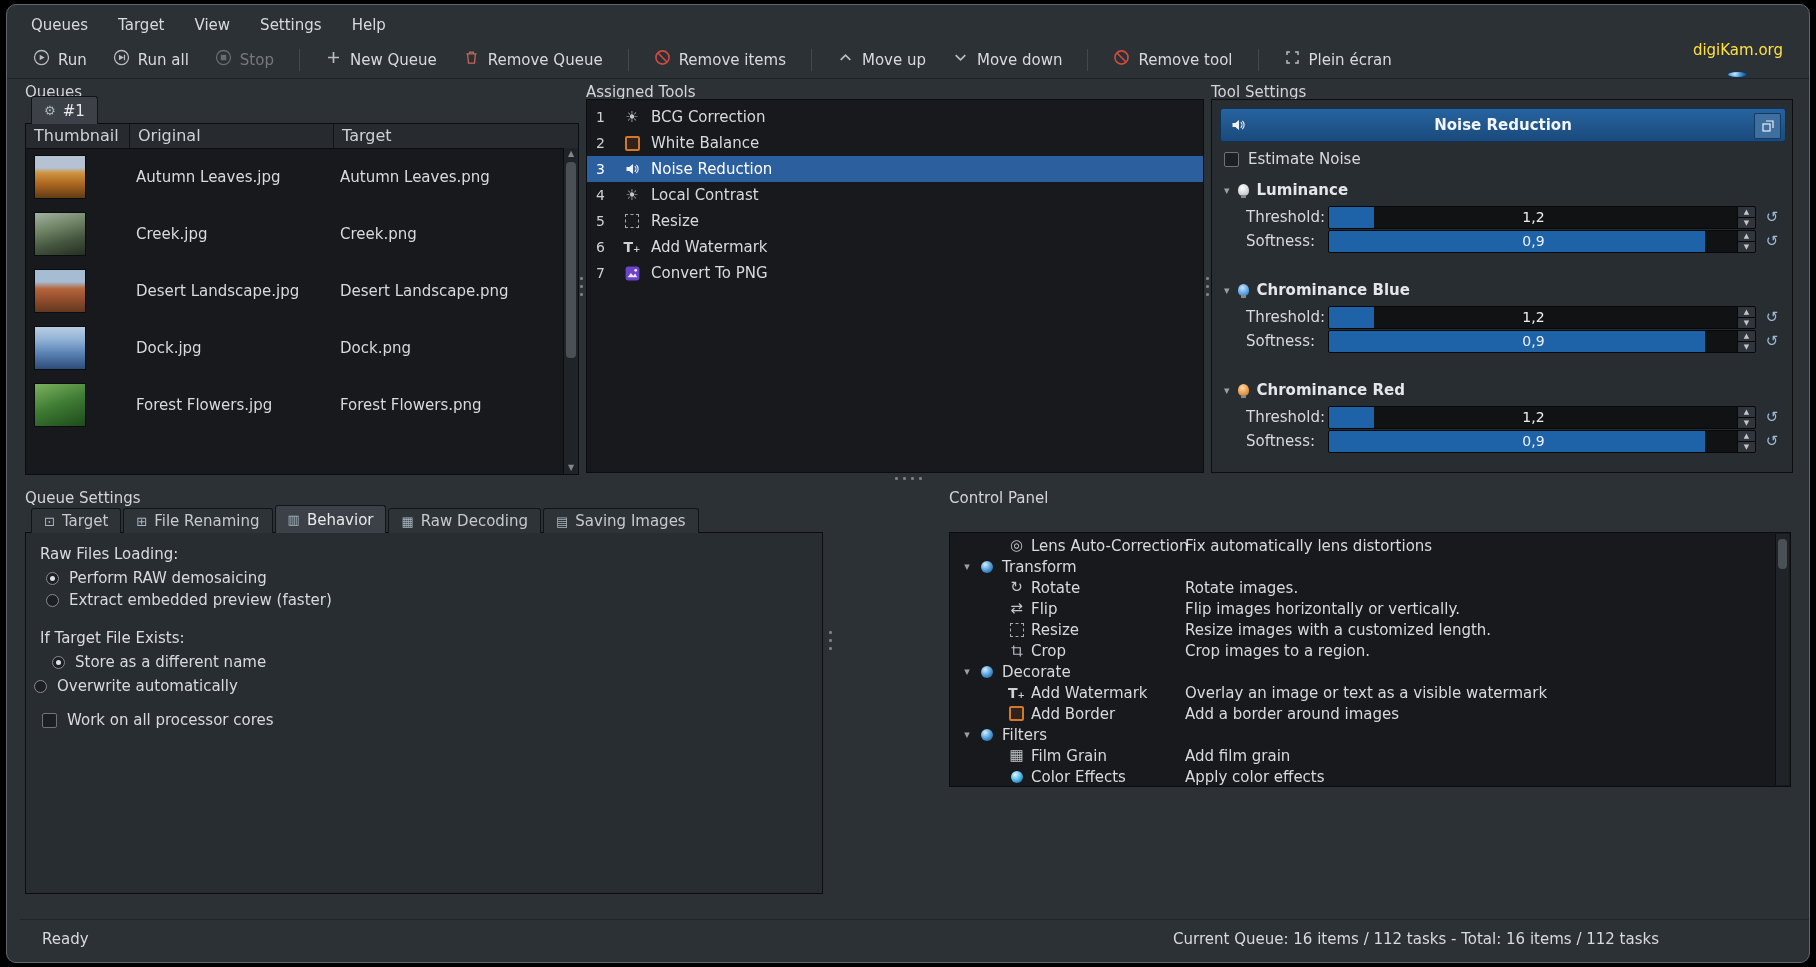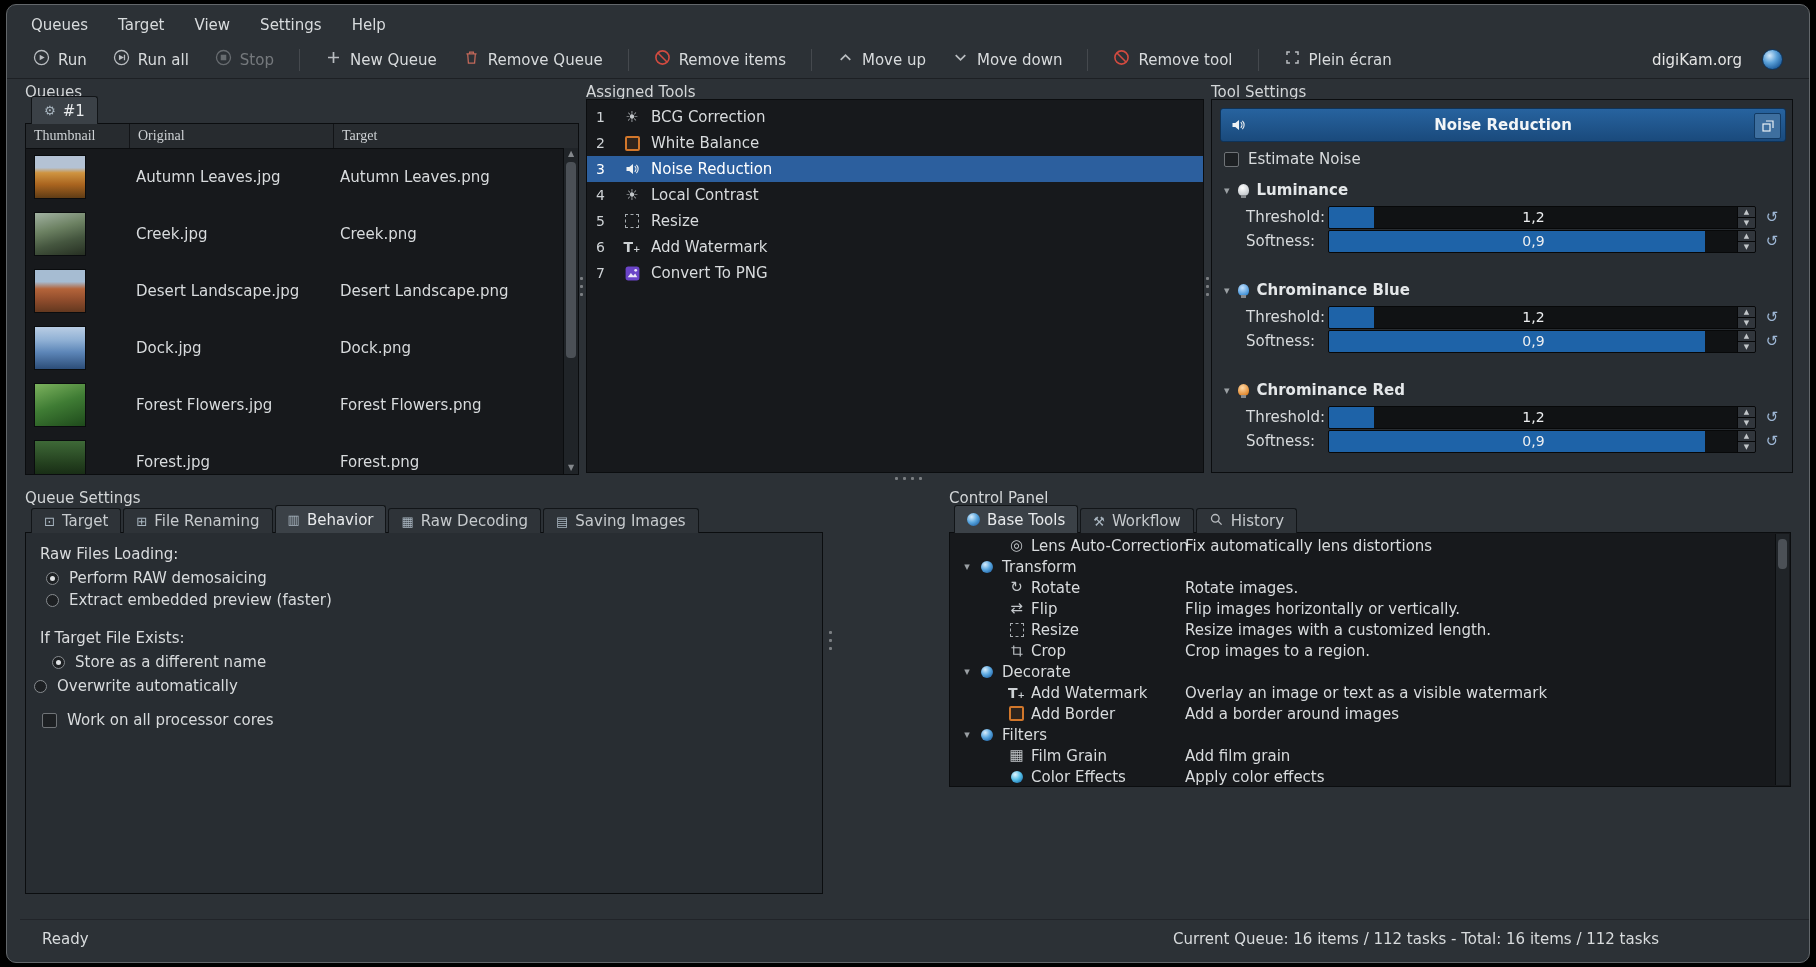--- a/index.html
+++ b/index.html
@@ -8,41 +8,41 @@
 
   
   .menubar{position:absolute;left:0;top:6px;right:0;height:28px;display:flex;align-items:center;padding-left:24px;gap:30px;}
   .menu-item{cursor:default;}
 
   
   .toolbar{position:absolute;left:0;top:36px;right:0;height:37px;display:flex;align-items:center;padding-left:20px;gap:14px;border-bottom:1px solid #1d2024;}
   .tbtn{display:flex;align-items:center;gap:8px;padding:3px 6px;border-radius:3px;}
   .tbtn.disabled{opacity:.42;}
   .tsep{width:1px;height:22px;background:#45494e;margin:0 5px;}
-  .brand{position:absolute;right:26px;top:0;height:37px;display:flex;align-items:center;gap:20px;color:#e5e5e5;}
+  .brand{position:absolute;right:26px;top:0;height:37px;display:flex;align-items:center;gap:12px;color:#fde047;flex-direction:column;}
   .globe{width:19px;height:19px;border-radius:50%;background:radial-gradient(circle at 35% 30%,#d3e9fa,#5aa0d8 40%,#1d5c9c 78%,#123c68);border:1px solid #10365c;}
 
   
   .pane-label{position:absolute;color:#d3d6d8;}
   .vdots{position:absolute;width:3px;}
   .vdots i,.hdots i{display:block;width:3px;height:3px;background:#7a7e82;border-radius:1px;}
   .vdots i{margin:0 0 5px 0;}
   .hdots{position:absolute;display:flex;gap:5px;}
 
   
   .tabs{position:absolute;display:flex;align-items:flex-end;height:27px;z-index:3;}
   .tab{display:flex;align-items:center;gap:7px;height:24px;padding:0 12px;background:#2e3338;border:1px solid #121518;border-bottom:none;color:#c6cacd;margin-right:2px;border-top-left-radius:3px;border-top-right-radius:3px;}
   .tab.active{background:#3b4147;height:27px;color:#e8eaec;}
   .tabicon{font-size:13px;color:#a9b6c0;line-height:1;}
 
   
   .qtab{position:absolute;left:24px;top:92px;}
   .qtable{position:absolute;left:18px;top:118px;width:552px;height:350px;background:#17191c;border:1px solid #0b0d0f;overflow:hidden;}
   .qhead{display:flex;height:24px;background:#272b2f;border-bottom:1px solid #0b0d0f;}
-  .qh{line-height:24px;padding-left:8px;font-size:14px;color:#ced2d5;border-right:1px solid #121417;box-sizing:border-box;font-family:Liberation Serif, serif;}
+  .qh{line-height:24px;padding-left:8px;font-size:16px;color:#ced2d5;border-right:1px solid #121417;box-sizing:border-box;}
   .qh-thumb{width:104px;}
   .qh-orig{width:204px;}
   .qh-target{flex:1;border-right:none;}
   .qbody{position:absolute;left:0;top:24px;right:14px;bottom:0;overflow:hidden;}
   .qrow{height:57px;position:relative;}
   .qthumb{position:absolute;left:8px;top:7px;width:50px;height:42px;border:1px solid #0a0c0e;}
   .th-autumn{background:linear-gradient(180deg,#b4c2d4 0%,#b4c2d4 28%,#cf9440 40%,#a9641f 68%,#5f3c15 100%);}
   .th-creek{background:linear-gradient(165deg,#a2b2a2 0%,#6c8162 38%,#45563f 66%,#262f22 100%);}
   .th-desert{background:linear-gradient(180deg,#a6bcd2 0%,#a6bcd2 28%,#b4643a 45%,#8f4c2c 72%,#63381f 100%);}
   .th-dock{background:linear-gradient(180deg,#b9cde4 0%,#8fb0d4 32%,#5d86b8 60%,#2c4d78 100%);}
@@ -250,25 +250,20 @@
       <div class="qrow">
         <div class="qthumb th-dock"></div>
         <div class="qcell qcell-orig">Dock.jpg</div>
         <div class="qcell qcell-target">Dock.png</div>
       </div>
       <div class="qrow">
         <div class="qthumb th-flowers"></div>
         <div class="qcell qcell-orig">Forest Flowers.jpg</div>
         <div class="qcell qcell-target">Forest Flowers.png</div>
       </div>
-      <div class="qrow">
-        <div class="qthumb th-forest"></div>
-        <div class="qcell qcell-orig">Forest.jpg</div>
-        <div class="qcell qcell-target">Forest.png</div>
-      </div>
     </div>
     <div class="vscroll">
       <div class="varrow">▲</div>
       <div class="vthumb" style="top:14px;height:196px;"></div>
       <div class="varrow vdown">▼</div>
     </div>
   </div>
 
   <div class="vdots" style="left:573px;top:272px;">
       <i></i>
@@ -520,37 +515,20 @@
     <div class="opt-row" style="left:8px;top:144px;">
       <span class="radio"></span>
       <span>Overwrite automatically</span>
     </div>
     <div class="opt-row" style="left:16px;top:178px;">
       <span class="checkbox"></span>
       <span>Work on all processor cores</span>
     </div>
   </div>
 
-  <div class="tabs" style="left:947px;top:501px;">
-    <div class="tab active">
-      <span class="ball" style="width:13px;height:13px;"></span>
-      <span>Base Tools</span>
-    </div>
-    <div class="tab">
-      <span class="tabicon">⚒</span>
-      <span>Workflow</span>
-    </div>
-    <div class="tab">
-      <span><svg width="15" height="15" viewBox="0 0 15 15">
-            <circle cx="6.3" cy="6.3" r="3.8" fill="none" stroke="#b9bdc1" stroke-width="1.3"></circle>
-            <path d="M9.2 9.2l3.4 3.4" stroke="#b9bdc1" stroke-width="1.3"></path>
-          </svg></span>
-      <span>History</span>
-    </div>
-  </div>
 
   <div class="cp-frame">
     <div class="cp-rows">
       <div class="trow titem">
         <span class="ticon gicon">◎</span>
         <span class="tlabel">Lens Auto-Correction</span>
         <span class="tdesc">Fix automatically lens distortions</span>
       </div>
       <div class="trow">
         <span class="tcaret">▾</span>

